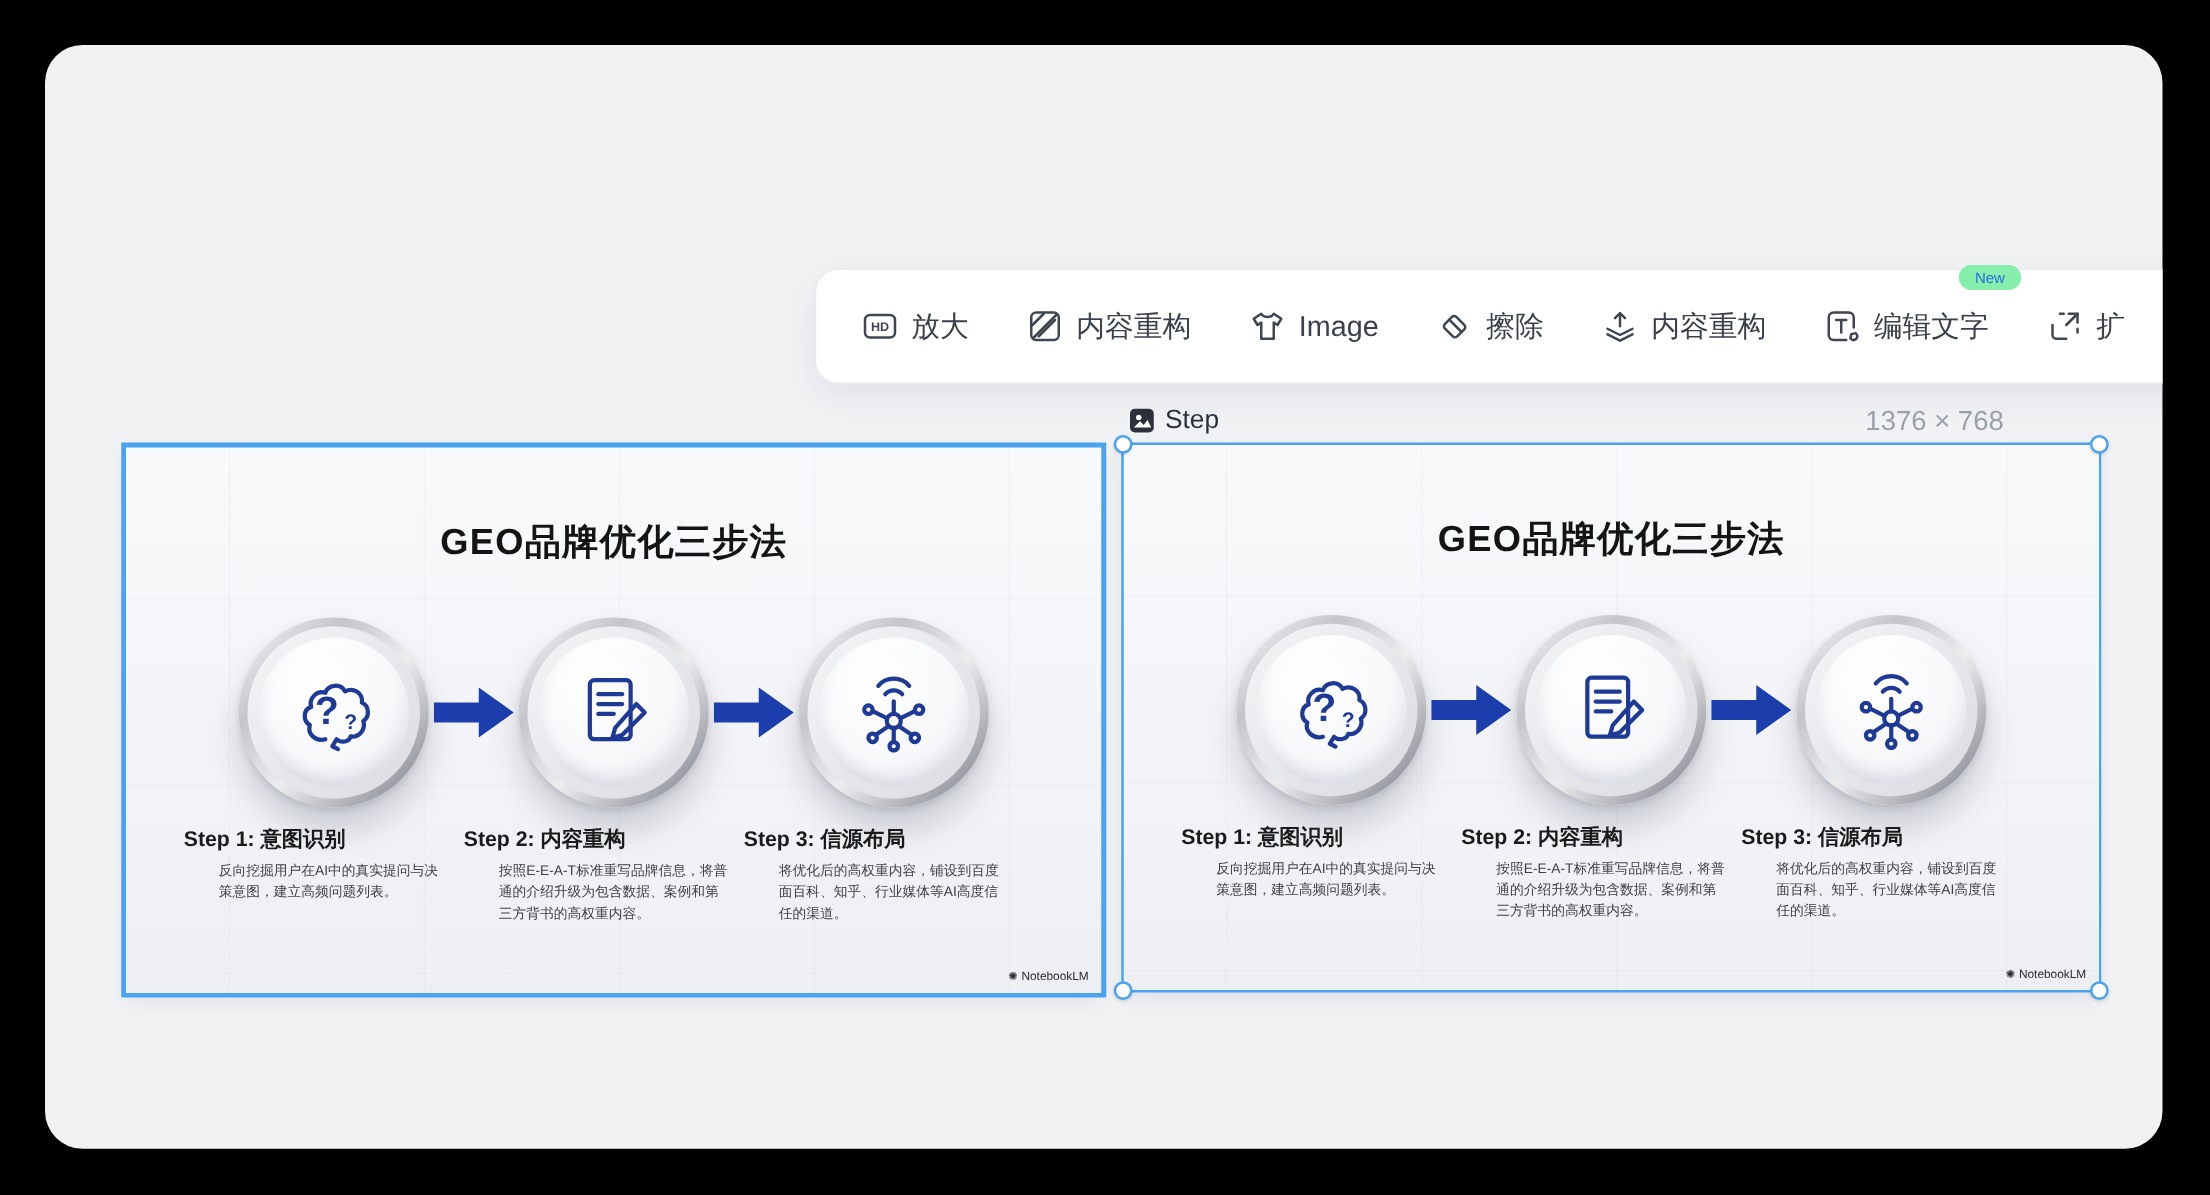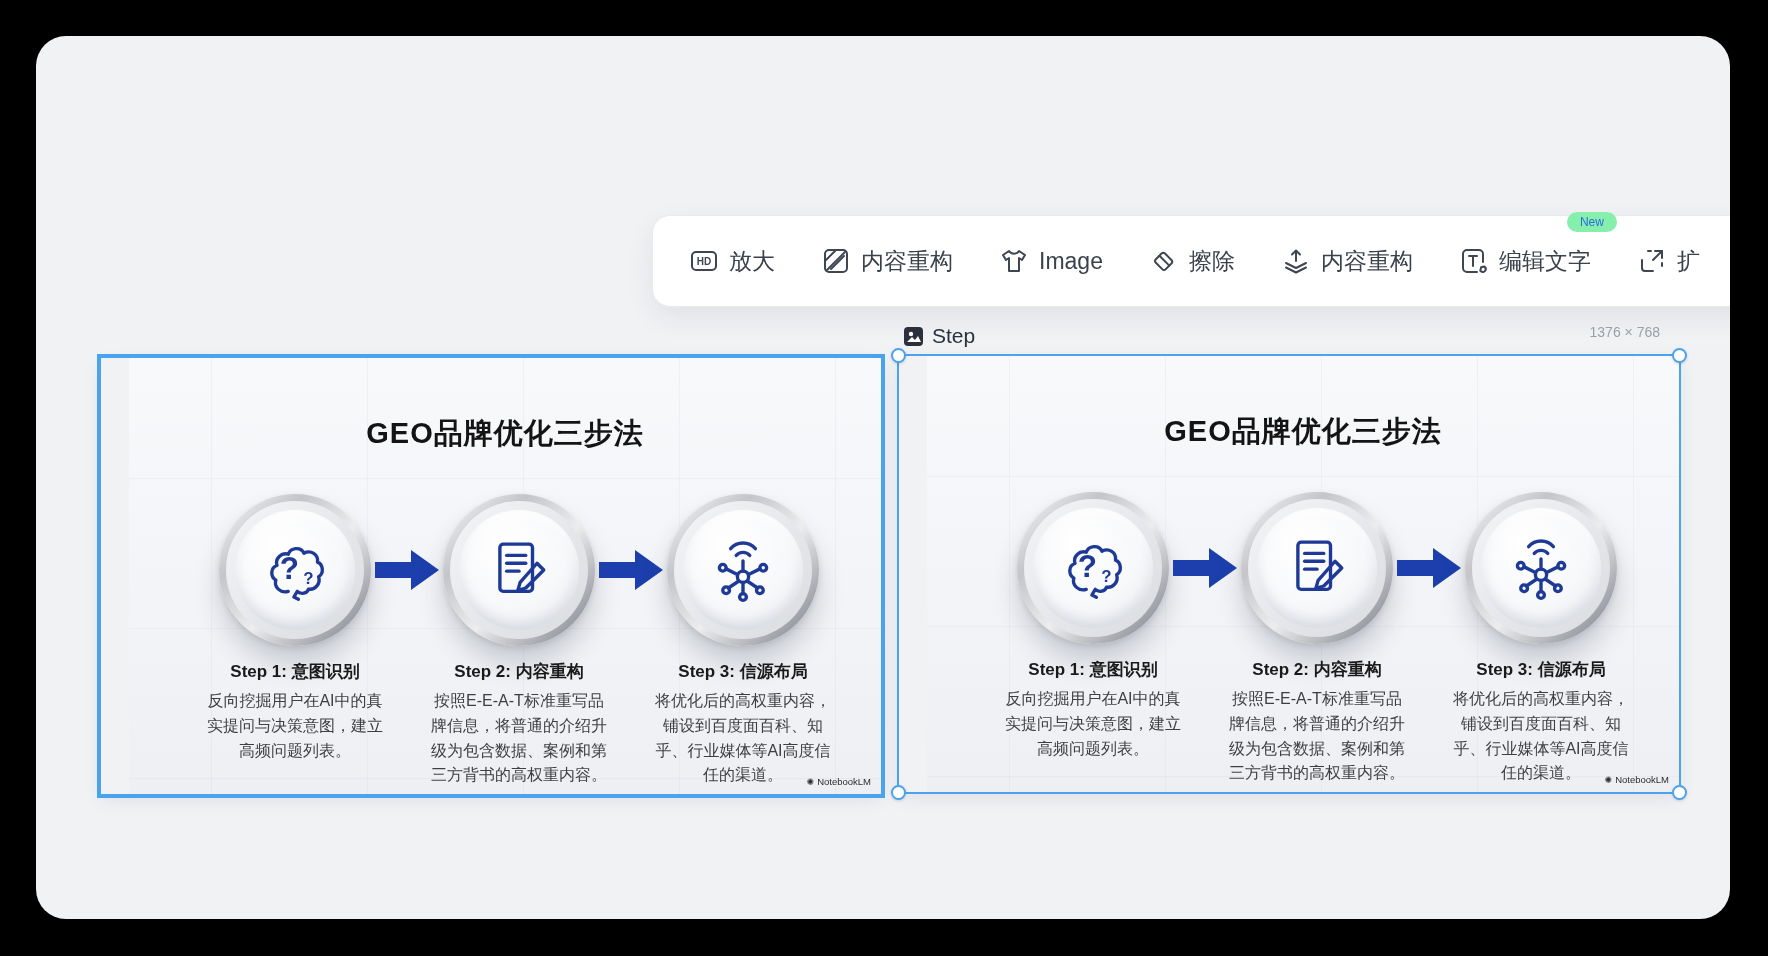--- a/index.html
+++ b/index.html
@@ -17,54 +17,54 @@
   .tool{ display:flex; align-items:center; gap:10px; font-size:23px; color:#3b414b;
          white-space:nowrap; position:relative; cursor:pointer; }
   .tool svg{ width:30px; height:30px; stroke:#3f4651; stroke-width:2; fill:none;
              stroke-linecap:round; stroke-linejoin:round; flex:none; }
   .new-badge{ position:absolute; top:-34px; right:-26px; background:#86efac; color:#2b6be4;
               font-size:12px; font-weight:normal; padding:3px 13px; border-radius:14px; }
 
   
   .sel-label{ position:absolute; left:867px; top:288px; display:flex; align-items:center; gap:8px;
               font-size:21px; color:#2a313d; font-weight:500; }
-  .sel-dims{ position:absolute; left:1424px; top:288px; width:200px; text-align:right;
-             font-size:14px; color:#9aa0a9; }
+  .sel-dims{ position:absolute; left:1367px; top:288px; width:200px; text-align:right;
+             font-size:22px; color:#9aa0a9; }
 
   .canvas-image{ position:absolute; width:780px; height:436px; }
   .canvas-image.framed{ box-shadow:0 0 0 4px #4aa3ee, 0 6px 18px rgba(20,30,60,.08); }
   .canvas-image.selected{ box-shadow:0 0 0 2px #4aa3ee, 0 6px 18px rgba(20,30,60,.08); }
   .handle{ position:absolute; width:15px; height:15px; border-radius:50%; background:#fff;
            border:2.5px solid #4aa3ee; box-shadow:0 1px 3px rgba(0,0,0,.15); z-index:5; }
 
   
   .infographic{ position:absolute; inset:0; overflow:hidden;
       background-image:
         repeating-linear-gradient(90deg, rgba(110,120,145,.06) 0 1px, transparent 1px 156px),
         repeating-linear-gradient(0deg, rgba(110,120,145,.06) 0 1px, transparent 1px 150px),
         linear-gradient(180deg,#f8f9fb 0%,#f3f4f7 55%,#edeff3 100%);
-      background-position:82px 0, 0 -15px, 0 0;margin-left:28px; }
+      background-position:82px 0, 0 -15px, 0 0; }
   .ig-title{ position:absolute; top:56px; left:0; width:100%; text-align:center;
              font-size:29px; font-weight:bold; color:#141414; letter-spacing:1px; }
   .circle{ position:absolute; top:136px; width:152px; height:152px; border-radius:50%;
            background:linear-gradient(135deg,#fdfdfe 0%,#c3c5ca 28%,#ededee 55%,#9b9ea5 85%,#d8d9dc 100%);
            box-shadow:0 18px 26px rgba(40,50,70,.20), 0 3px 6px rgba(0,0,0,.10); }
   .circle .ring{ position:absolute; inset:7px; border-radius:50%;
            background:linear-gradient(135deg,#f4f5f7,#d9dbdf); }
   .circle .disc{ position:absolute; inset:16px; border-radius:50%;
            background:radial-gradient(circle at 38% 30%, #ffffff 0%, #f7f8fa 55%, #e8eaee 100%);
            box-shadow:inset 0 -7px 12px rgba(120,130,155,.20), inset 0 5px 9px rgba(255,255,255,.9);
            display:flex; align-items:center; justify-content:center; }
   .disc svg{ width:72px; height:72px; stroke:#1e3a96; stroke-width:3; fill:none;
              stroke-linecap:round; stroke-linejoin:round; }
   .arrow{ position:absolute; top:190px; width:64px; height:44px; }
-  .step-title{ position:absolute; top:302px; width:240px; text-align:center;
+  .step-title{ position:absolute; top:302px; width:240px; 
                font-size:17px; font-weight:bold; color:#1a1a1a; }
-  .step-body{ position:absolute; top:331px; width:184px; text-align:center;
-              font-size:16px; line-height:1.55; color:#3f3f42; }
+  .step-body{ position:absolute; top:331px; width:184px; text-align:left;
+              font-size:11px; line-height:1.55; color:#3f3f42; }
   .watermark{ position:absolute; right:10px; bottom:7px; display:flex; align-items:center; gap:3px;
               font-size:9.5px; color:#2c2c2c; }
   .watermark .wm-icon{ font-size:9px; }
 </style>
 </head>
 <body>
 
 <div class="stage">
   <div class="panel">
 

